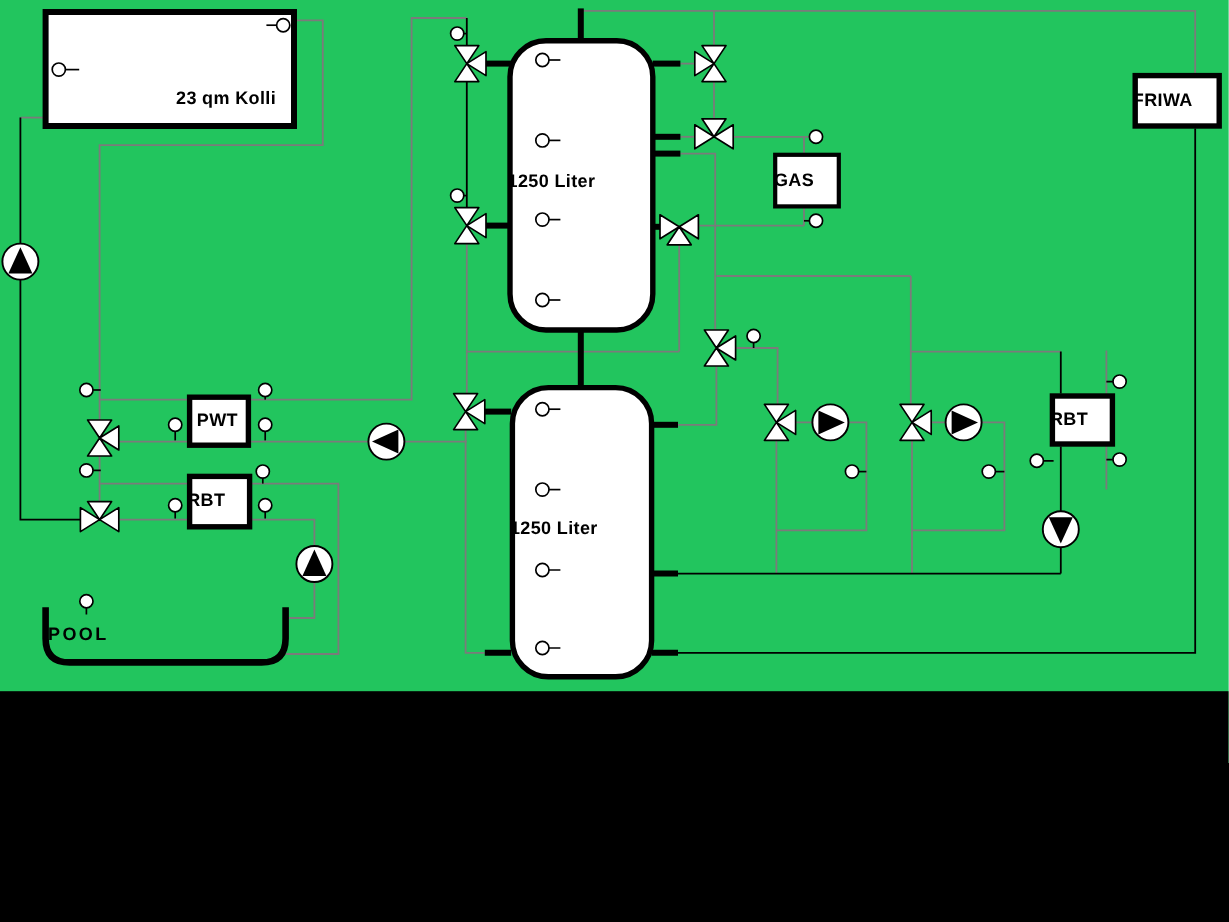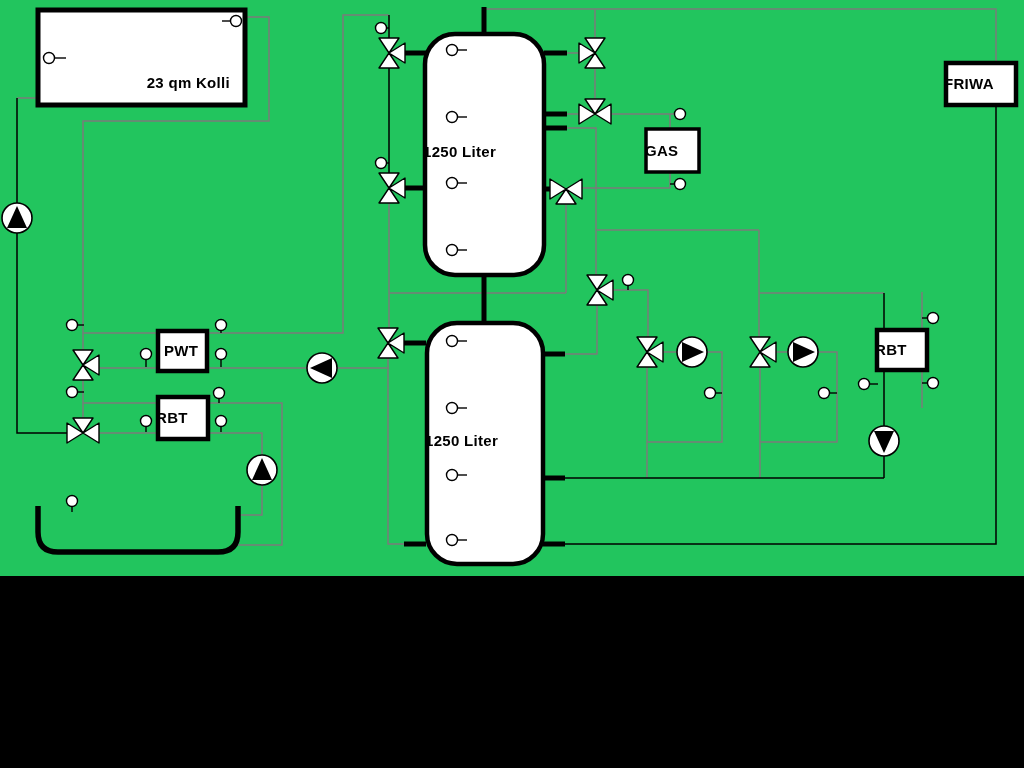--- a/index.html
+++ b/index.html
@@ -275,15 +275,16 @@
   </svg>
 
   <div class="lbl right" style="left:36px;top:75px;width:194px;">23 qm Kolli</div>
   <div class="lbl" style="left:423px;top:144px;width:123px;">1250 Liter</div>
   <div class="lbl" style="left:425px;top:433px;width:120px;">1250 Liter</div>
   <div class="lbl" style="left:645px;top:143px;width:73px;">GAS</div>
   <div class="lbl" style="left:944px;top:76px;width:74px;">FRIWA</div>
   <div class="lbl" style="left:164px;top:343px;width:40px;">PWT</div>
   <div class="lbl" style="left:156px;top:410px;width:54px;">RBT</div>
   <div class="lbl" style="left:875px;top:342px;width:54px;">RBT</div>
+  <div class="lbl" style="left:40px;top:521px;width:200px;letter-spacing:2px;">POOL</div>
 
   <div id="bottom-bar"></div>
 </div>
 
 </body></html>

